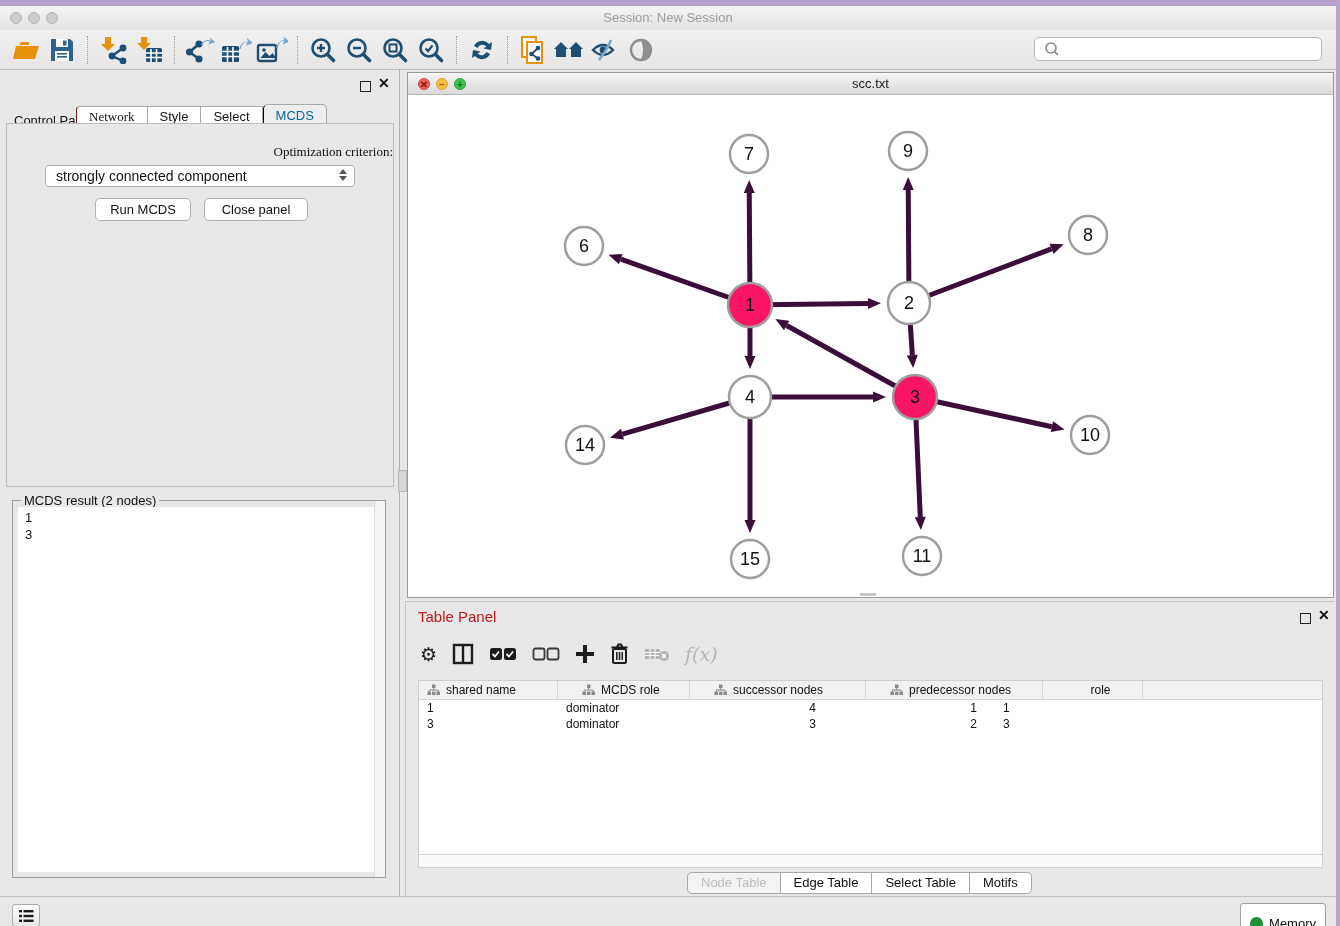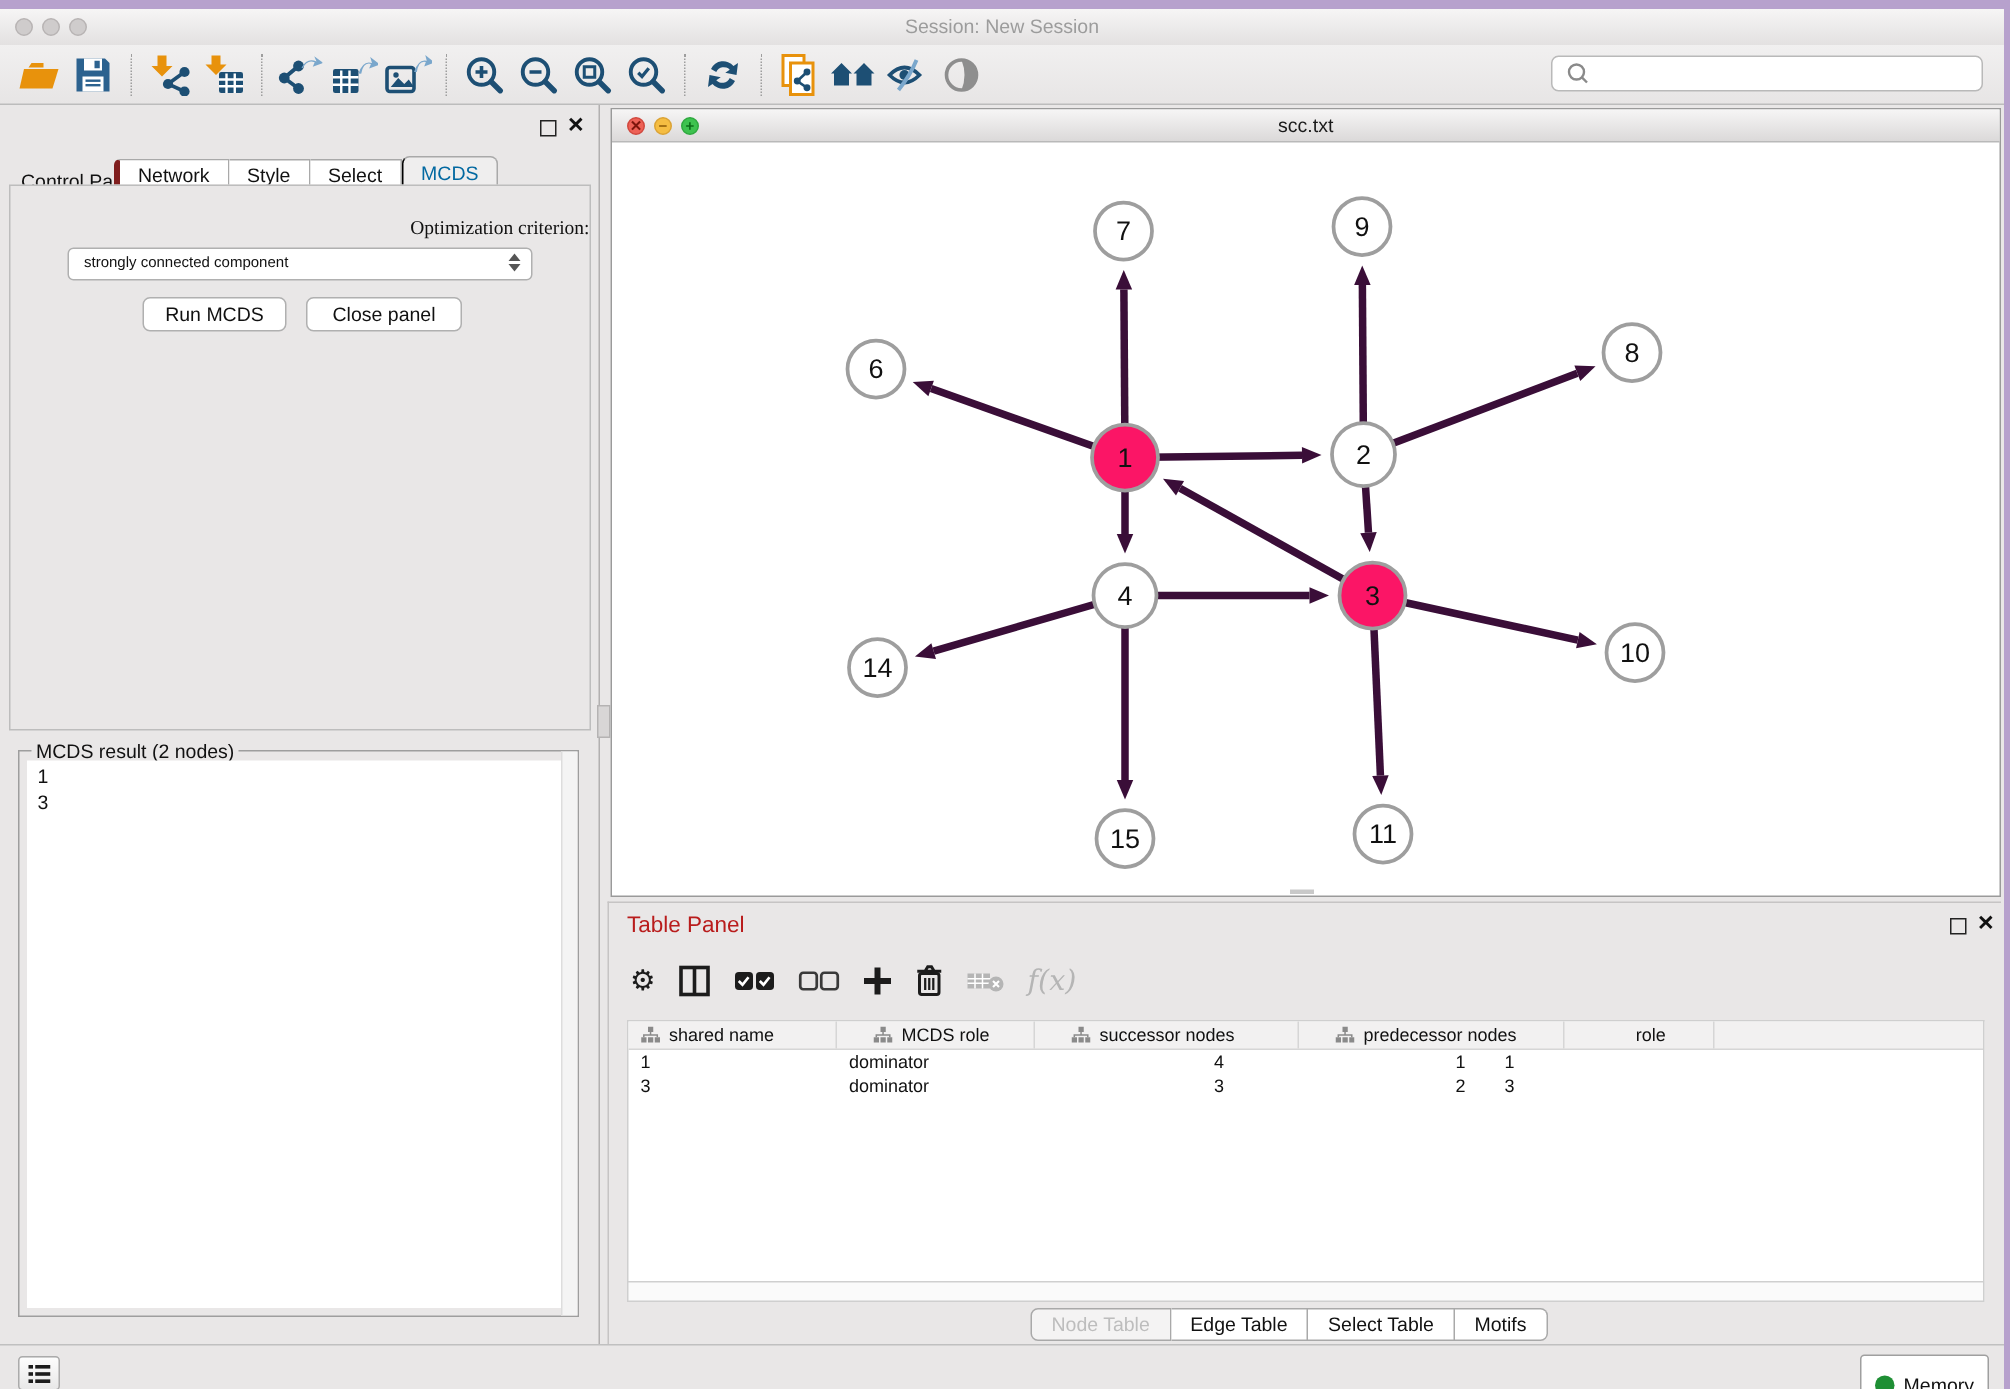--- a/index.html
+++ b/index.html
@@ -29,28 +29,28 @@
   
   #control-panel { left:0; top:64px; width:400px; height:826px; background:#e9e7e7;
     border-right:1px solid #b2b0b0; }
   #cp-header { left:0; top:0; width:100%; height:28px; }
   #cp-title { left:14px; top:7px; font-size:13px; color:#111;margin-top:36px; }
   .panel-float { width:11px; height:11px; border:1.5px solid #222; display:inline-block; }
   .panel-close { font-size:14px; font-weight:bold; color:#111; line-height:11px; }
   #cp-tabs { left:76px; top:33px; display:flex; align-items:flex-end; }
   .cp-tab { height:21px; line-height:19px; padding:0 12px; font-size:13px; background:#fff;
     border:1px solid #a9a9a9; border-left:none; color:#111; }
-  .cp-tab:first-child { border-left:4px solid #7f1d1d; border-radius:4px 0 0 4px; }
+  .cp-tab:first-child { border-left:1px solid #7f1d1d; border-radius:4px 0 0 4px;font-family:Liberation Serif, serif; }
   .cp-tab.sel { height:24px; line-height:22px; background:#efeeee; color:#0369a1;
     border-radius:5px 5px 0 0; border-left:1px solid #000000; position:relative; top:1px; }
   #mcds-panel { left:6px; top:53px; width:388px; height:364px; border:1px solid #bdbdbd;
     background:#e9e7e7; }
   #criterion-label { width:100%; text-align:right; top:20px; font-size:13px; color:#111;font-family:Liberation Serif, serif; }
   #criterion-select { left:38px; top:41px; width:310px; height:22px; background:#fff;
-    border:1px solid #b0b0b0; border-radius:4px; font-size:10px; line-height:20px;
+    border:1px solid #b0b0b0; border-radius:4px; font-size:14px; line-height:20px;
     padding-left:10px; color:#111; }
   .select-arrows { position:absolute; right:7px; top:3px; display:flex; flex-direction:column; gap:2px; }
   .up-tri { width:0; height:0; border-left:4px solid transparent; border-right:4px solid transparent;
     border-bottom:5px solid #555; }
   .down-tri { width:0; height:0; border-left:4px solid transparent; border-right:4px solid transparent;
     border-top:5px solid #555; }
   .cp-btn { position:absolute; top:74px; height:23px; background:#fff; border:1px solid #b0b0b0;
     border-radius:5px; font-size:13px; color:#111; text-align:center; line-height:21px; }
   #result-box { left:12px; top:430px; width:374px; height:378px; border:1px solid #9e9e9e; }
   #result-legend { left:8px; top:-8px; background:#e9e7e7; padding:0 3px; font-size:13px; color:#111; }

